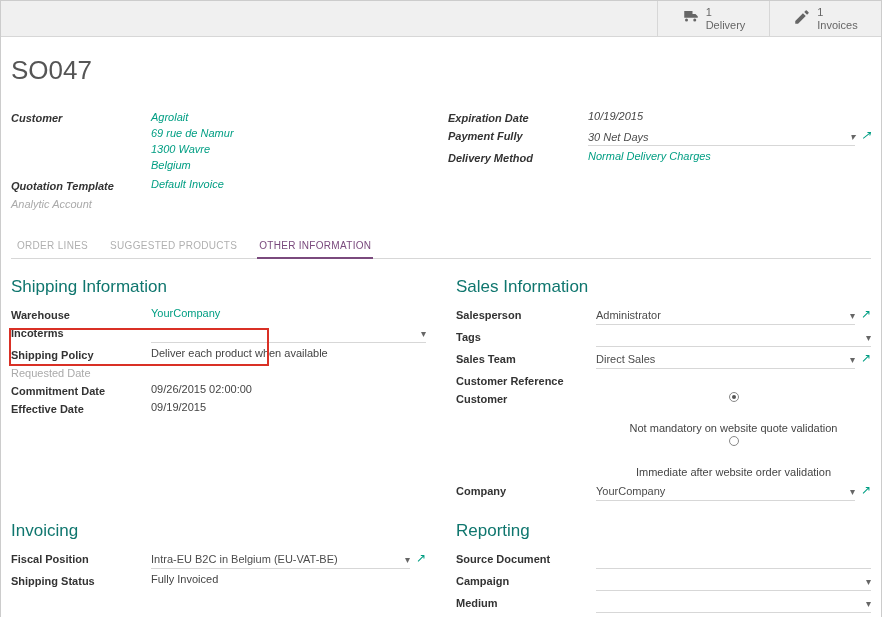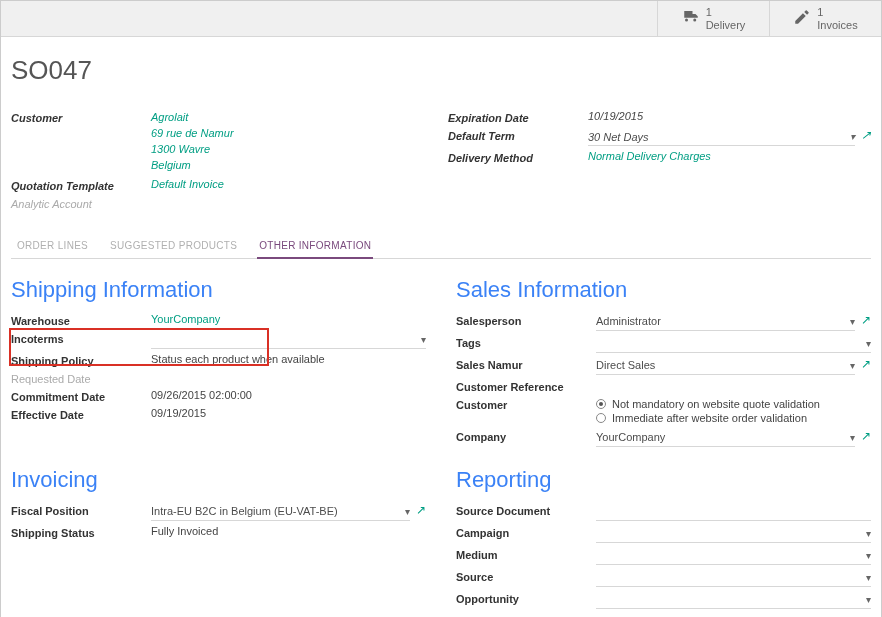--- a/index.html
+++ b/index.html
@@ -21,25 +21,25 @@
   .val { flex: 1; color: #444; }
   .link { color: #009e83; cursor: pointer; }
   .addr { color: #009e83; line-height: 1.45; }
   .field-line { flex: 1; display: flex; align-items: center; border-bottom: 1px solid #d7d7d7; min-height: 18px; }
   .field-line .txt { flex: 1; padding: 1px 0; }
   .caret { color: #666; font-size: 10px; margin-left: 4px; cursor: pointer; }
   .ext { color: #009e83; font-size: 12px; margin-left: 6px; cursor: pointer; }
   .tabs { margin-top: 22px; border-bottom: 1px solid #d7d7d7; display: flex; gap: 18px; padding-left: 4px; }
   .tab { font-size: 10px; color: #b0b0b0; letter-spacing: 0.3px; padding: 6px 2px; cursor: pointer; text-transform: uppercase; }
   .tab.active { color: #7a4a7d; border-bottom: 2px solid #7a4a7d; margin-bottom: -1px; }
-  h2 { font-size: 22px; font-weight: 400; color: #3b82f6; margin: 18px 0 8px 0; }
+  h2 { font-size: 17px; font-weight: 400; color: #0f766e; margin: 18px 0 8px 0; }
   .panel { display: flex; gap: 30px; }
   .highlight-box { position: absolute; border: 2px solid #d93025; pointer-events: none; }
   .ship-wrap { position: relative; }
-  .radio-row { display: flex; align-items: center; gap: 6px; padding: 1px 0; }
+  .radio-row { display: flex; align-items: center; gap: 20px; padding: 1px 0; flex-direction: column; }
   .radio-dot { width: 10px; height: 10px; border: 1px solid #888; border-radius: 50%; display: inline-flex; align-items: center; justify-content: center; flex-shrink:0; }
   .radio-dot.sel::after { content: ""; width: 4px; height: 4px; background: #555; border-radius: 50%; }
   .below-icon { font-size:11px; color:#555; padding-top:3px;}
 </style>
 </head>
 <body>
 
 <div class="app">
   <div class="topbar">
     <div class="stat-box">
@@ -88,21 +88,21 @@
           <div class="label muted">Analytic Account</div>
         </div>
       </div>
 
       <div class="col">
         <div class="row">
           <div class="label">Expiration Date</div>
           <div class="val">10/19/2015</div>
         </div>
         <div class="row">
-          <div class="label">Default Term</div>
+          <div class="label">Payment Fully</div>
           <div class="field-line">
             <span class="txt">30 Net Days</span>
             <span class="caret">▾</span>
           </div>
           <span class="ext">↗</span>
         </div>
         <div class="row">
           <div class="label">Delivery Method</div>
           <div class="val">
             <span class="link">Normal Delivery Charges</span>
@@ -126,21 +126,21 @@
         </div>
         <div class="row">
           <div class="label">Incoterms</div>
           <div class="field-line">
             <span class="txt"></span>
             <span class="caret">▾</span>
           </div>
         </div>
         <div class="row">
           <div class="label">Shipping Policy</div>
-          <div class="val">Status each product when available</div>
+          <div class="val">Deliver each product when available</div>
         </div>
         <div class="row">
           <div class="label muted">Requested Date</div>
           <div class="val"></div>
         </div>
         <div class="row">
           <div class="label">Commitment Date</div>
           <div class="val">09/26/2015 02:00:00</div>
         </div>
         <div class="row">
@@ -161,21 +161,21 @@
           <span class="ext">↗</span>
         </div>
         <div class="row">
           <div class="label">Tags</div>
           <div class="field-line">
             <span class="txt"></span>
             <span class="caret">▾</span>
           </div>
         </div>
         <div class="row">
-          <div class="label">Sales Namur</div>
+          <div class="label">Sales Team</div>
           <div class="field-line">
             <span class="txt">Direct Sales</span>
             <span class="caret">▾</span>
           </div>
           <span class="ext">↗</span>
         </div>
         <div class="row">
           <div class="label">Customer Reference</div>
           <div class="val"></div>
         </div>

